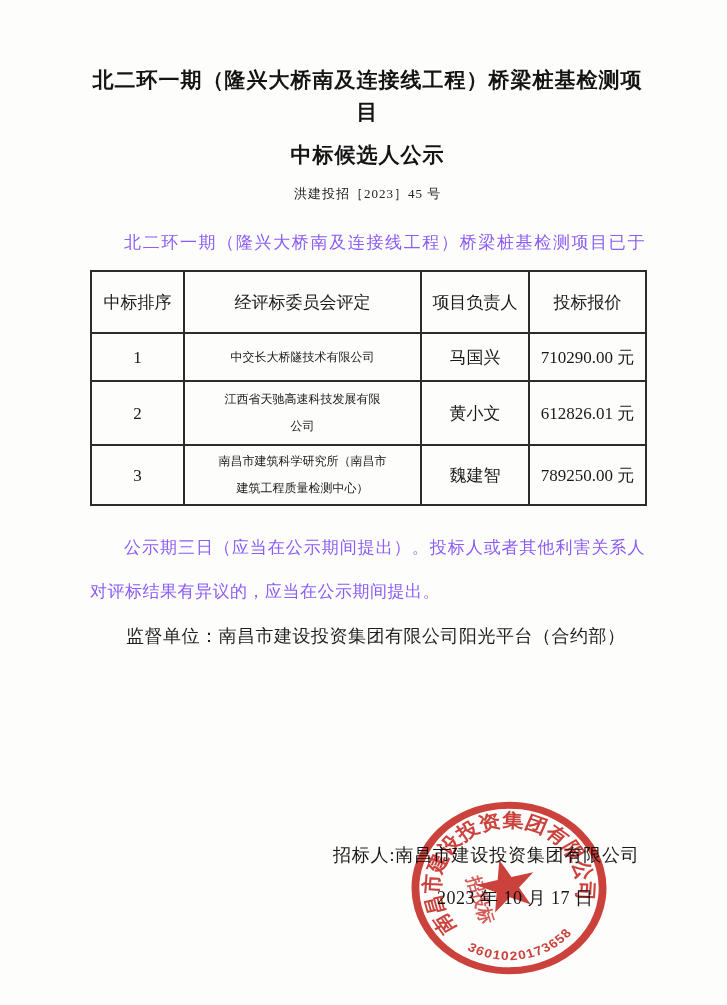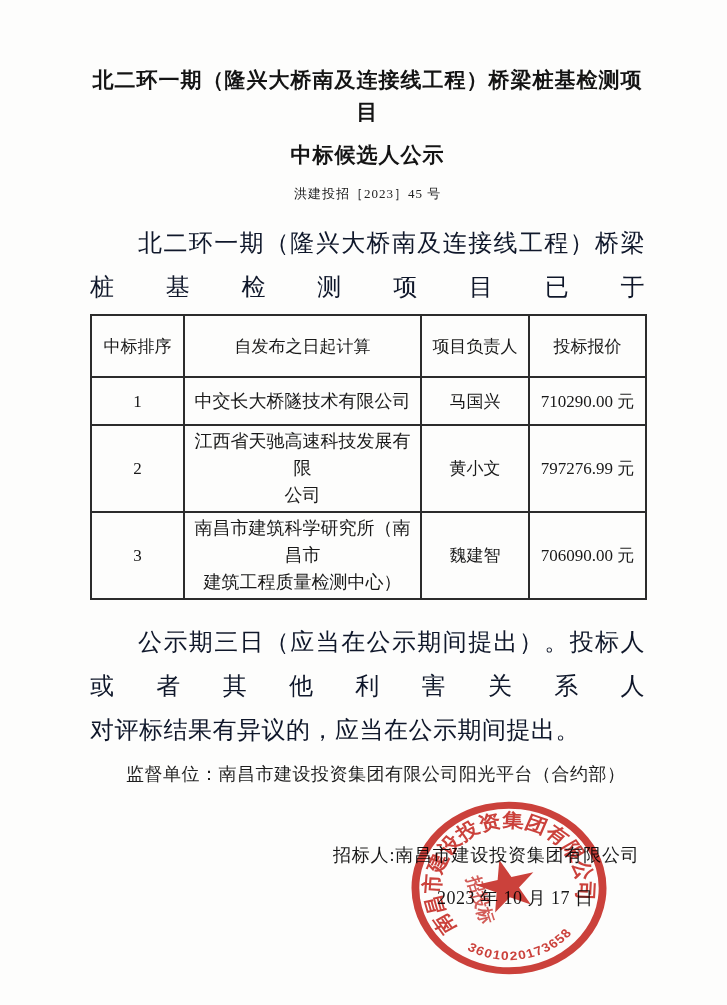--- a/index.html
+++ b/index.html
@@ -32,21 +32,21 @@
   .title1 { margin-top: 64px; }
   .title2 { margin-top: 11px; }
   .docnum {
     margin-top: 8px;
     font-size: 13px;
     line-height: 30px;
     text-align: center;
     letter-spacing: 1px;
     color: #222;
   }
-  .para { font-size: 24px; color: #0f172a; }
+  .para { font-size: 17px; color: #8b5cf6; }
   .intro { margin-top: 12px; }
   .line { line-height: 44px; letter-spacing: 0.5px; }
   .indent { text-indent: 2em; }
   .j { text-align: justify; text-align-last: justify; }
   table.candidates {
     margin-top: 5px;
     border-collapse: collapse;
     table-layout: fixed;
     width: 555px;
     font-size: 17px;
@@ -58,21 +58,21 @@
     text-align: center;
     vertical-align: middle;
     font-weight: normal;
     padding: 2px 4px;
     line-height: 27px;
   }
   tr.hdr { height: 62px; }
   tr.r1 { height: 48px; }
   tr.r2 { height: 64px; }
   tr.r3 { height: 60px; }
-  td.cand { white-space: pre-line; font-size: 18px; font-family: Liberation Serif, serif; }
+  td.cand { white-space: pre-line; font-size: 12px; font-family: Liberation Serif, serif; }
   .notice { margin-top: 20px; }
   .sup-line, .phone-line { font-size: 18px; }
   .bidder {
     position: absolute;
     left: 333px;
     top: 843px;
     font-size: 18px;
     letter-spacing: 0.8px;
     color: #181818;
   }
@@ -117,43 +117,43 @@
     <table class="candidates">
       <colgroup>
         <col style="width:93px">
           <col style="width:237px">
           <col style="width:108px">
           <col style="width:117px">
       </colgroup>
       <tbody>
         <tr class="hdr">
           <th>中标排序</th>
-          <th>自发布之日起计算</th>
+          <th>经评标委员会评定</th>
           <th>项目负责人</th>
           <th>投标报价</th>
         </tr>
         <tr class="r1">
           <td>1</td>
           <td class="cand">中交长大桥隧技术有限公司</td>
           <td>马国兴</td>
           <td>710290.00 元</td>
         </tr>
         <tr class="r2">
           <td>2</td>
           <td class="cand">江西省天驰高速科技发展有限
 公司</td>
           <td>黄小文</td>
-          <td>797276.99 元</td>
+          <td>612826.01 元</td>
         </tr>
         <tr class="r3">
           <td>3</td>
           <td class="cand">南昌市建筑科学研究所（南昌市
 建筑工程质量检测中心）</td>
           <td>魏建智</td>
-          <td>706090.00 元</td>
+          <td>789250.00 元</td>
         </tr>
       </tbody>
     </table>
 
     <div class="para notice">
       <div class="line indent j">公示期三日（应当在公示期间提出）。投标人或者其他利害关系人</div>
       <div class="line">对评标结果有异议的，应当在公示期间提出。</div>
     </div>
 
     <div class="line indent sup-line">监督单位：南昌市建设投资集团有限公司阳光平台（合约部）</div>

